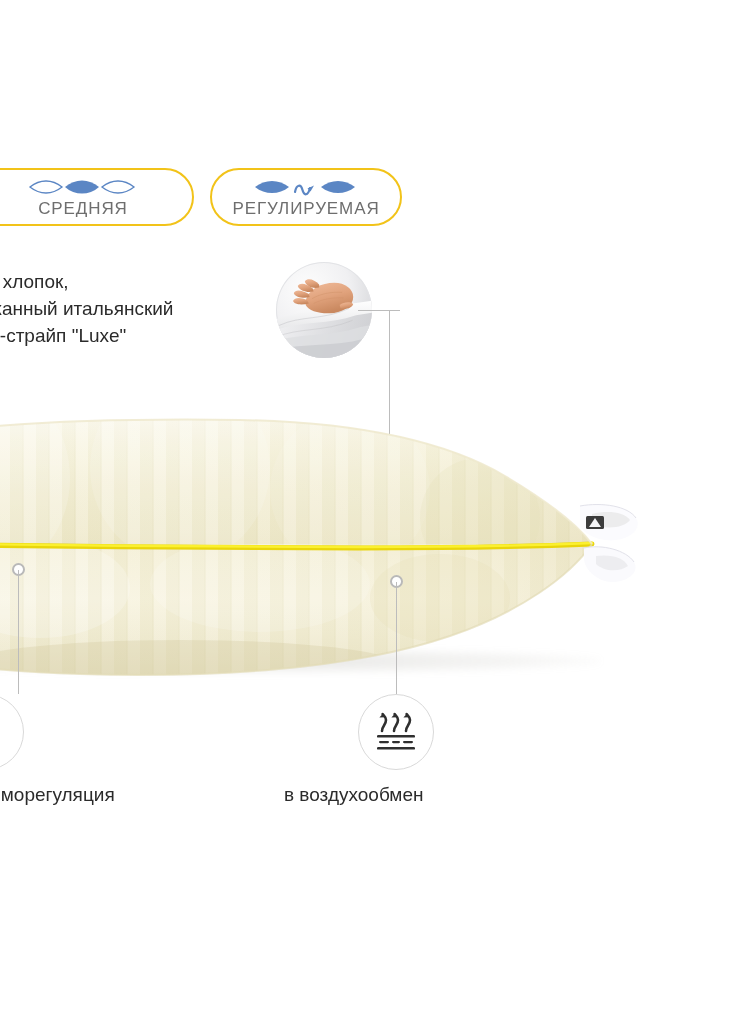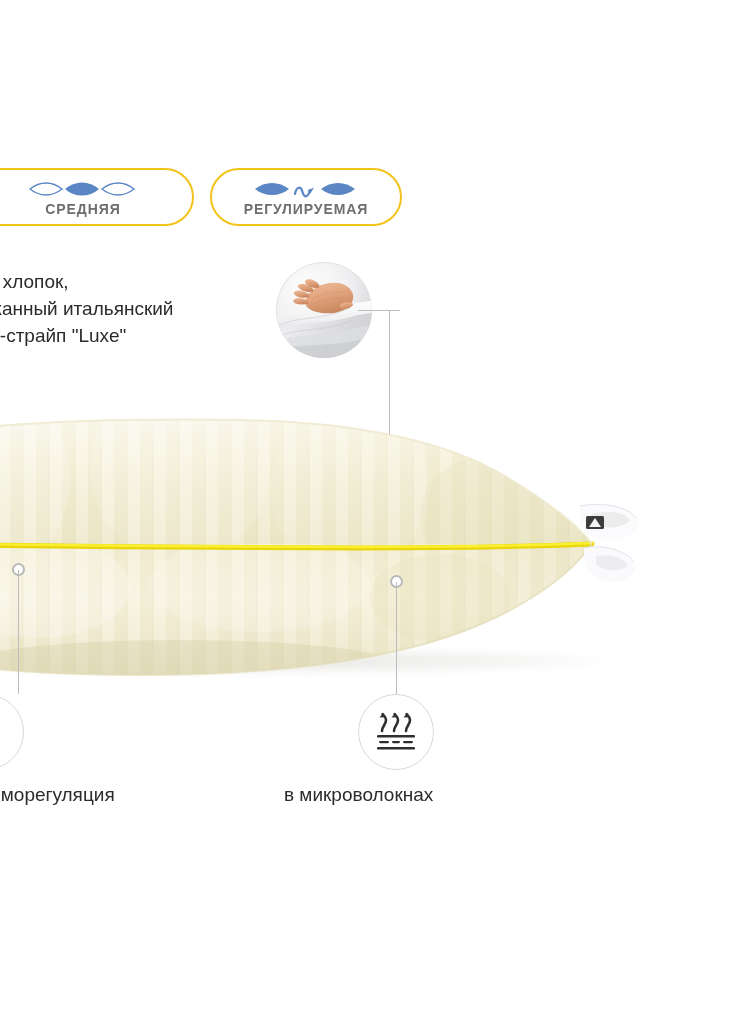--- a/index.html
+++ b/index.html
@@ -37,22 +37,22 @@
 
   .badge-icon {
     height: 22px;
     display: flex;
     align-items: center;
     justify-content: center;
     margin-bottom: 1px;
   }
 
   .badge-label {
-    font-size: 14px;
-    font-weight: bold;
+    font-size: 17px;
+    font-weight: normal;
     letter-spacing: 0.9px;
     color: #6e6e6e;
     white-space: nowrap;
   }
 
   
   .feature-text {
     position: absolute;
     font-size: 19px;
     line-height: 27px;
@@ -366,16 +366,16 @@
       <rect x="4" y="37" width="38" height="2.6" rx="1.2" fill="#2f2f2f"></rect>
     </svg>
   </div>
 
   <div class="feature-text txt-thermo">
     <div>ая терморегуляция</div>
     <div>й сон</div>
   </div>
 
   <div class="feature-text txt-air">
-    <div>в микроволокнах</div>
+    <div>в воздухообмен</div>
   </div>
 
 </div>
 
 </body></html>

